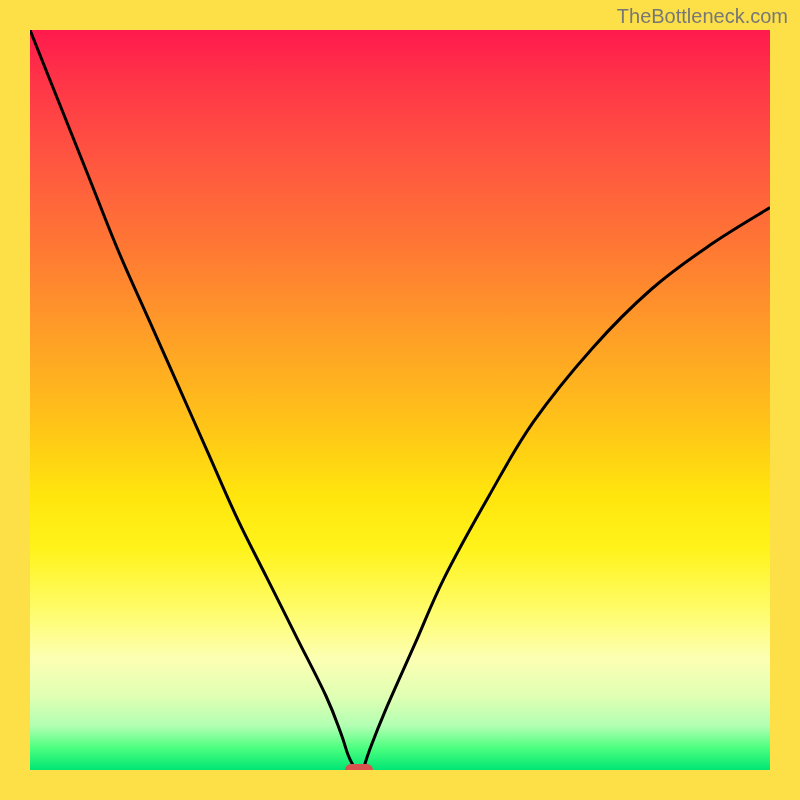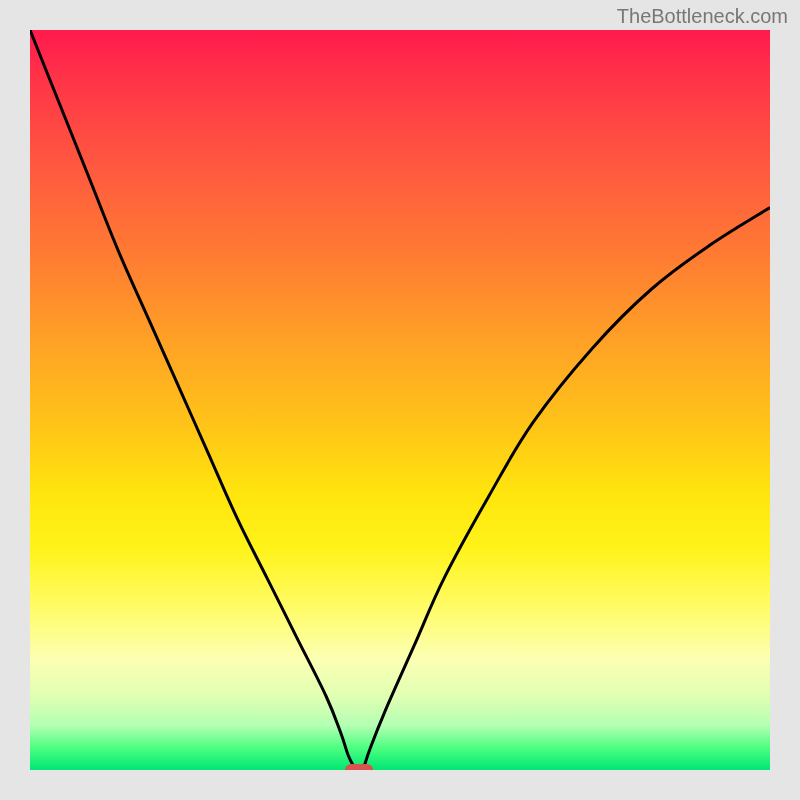--- a/index.html
+++ b/index.html
@@ -7,21 +7,21 @@
     padding: 0;
     width: 800px;
     height: 800px;
     background: #000;
     position: relative;
     font-family: Arial, sans-serif;
   }
   .outer-container {
     width: 800px;
     height: 800px;
-    background: #e5e5e5;
+    background: #fde047;
     position: relative;
   }
   .plot-area {
     position: absolute;
     left: 30px;
     top: 30px;
     width: 740px;
     height: 740px;
     overflow: hidden;
   }

